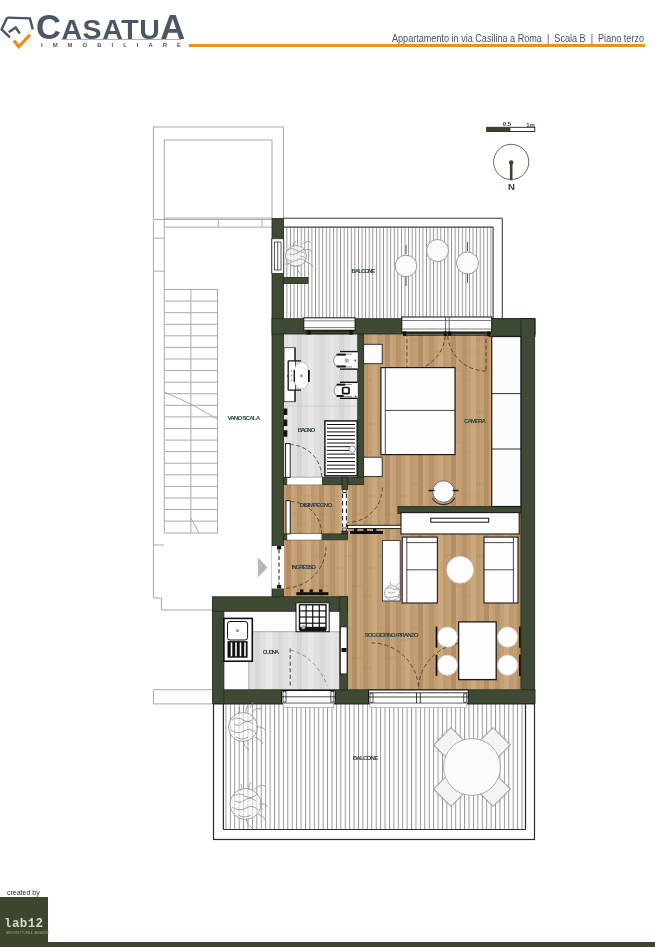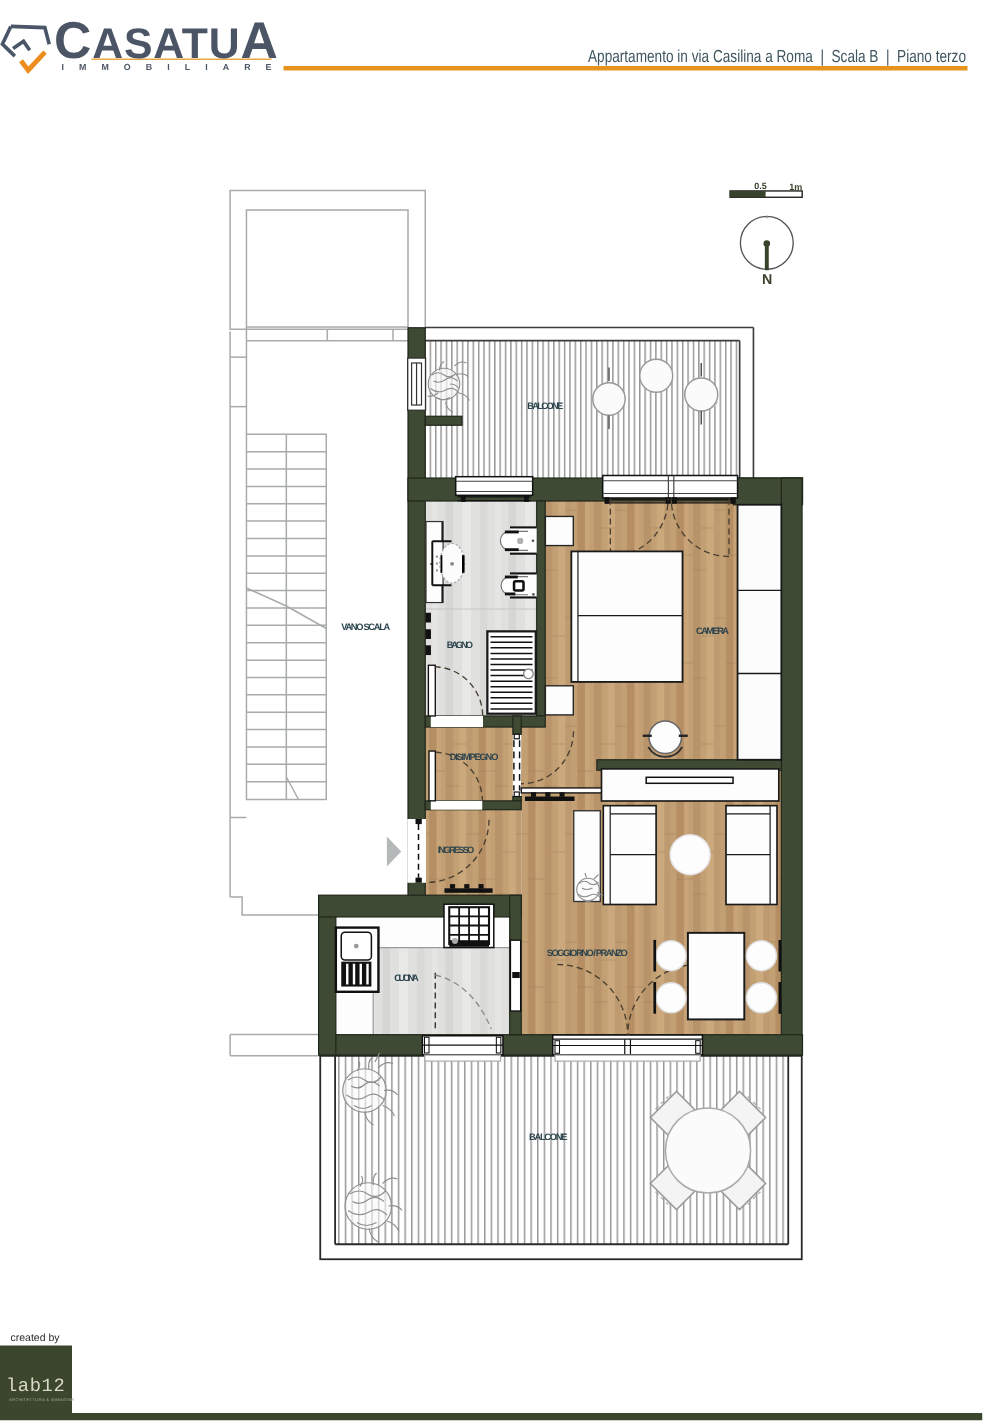--- a/index.html
+++ b/index.html
@@ -1,21 +1,21 @@
 <!DOCTYPE html>
 <html><head>
 <meta charset="utf-8">
 <style>
   html,body{margin:0;padding:0;background:#ffffff;width:655px;height:947px;overflow:hidden;}
   body{font-family:"Liberation Sans", sans-serif;position:relative;}
   .hdr-rule{position:absolute;left:189px;top:43.6px;width:456px;height:3px;background:#e8931d;}
   .logo-rule{position:absolute;left:61px;top:38.7px;width:120px;height:1.4px;background:#eaa743;}
   .createdby{position:absolute;left:7px;top:888.6px;font-size:7px;color:#2c2c2c;}
   .lab12{position:absolute;left:0px;top:897px;width:48.2px;height:44.9px;background:#3c462d;color:#d9d9cb;}
-  .lab12 .t{position:absolute;left:4px;top:19.8px;font-family:"Liberation Mono",monospace;font-size:12.5px;letter-spacing:0.4px;}
+  .lab12 .t{position:absolute;left:4px;top:19.8px;font-family:"Liberation Mono",monospace;font-size:12.5px;letter-spacing:0.4px;font-weight:bold;}
   .lab12 .s{position:absolute;left:6px;top:33.5px;font-size:2.8px;color:#9aa687;letter-spacing:0.2px;white-space:nowrap;}
   .bottombar{position:absolute;left:0;top:941.5px;width:655px;height:5.5px;background:#3c462d;}
   svg{position:absolute;left:0;top:0;}
   text{font-family:"Liberation Sans",sans-serif;}
 </style>
 </head>
 <body>
 
 <svg width="40" height="55" style="left:0;top:12px;" viewBox="0 0 40 55">
   <path d="M 7.2,5.6 L 29.9,6.4 L 32.8,17.5" fill="none" stroke="#4a5668" stroke-width="2.4"></path>

